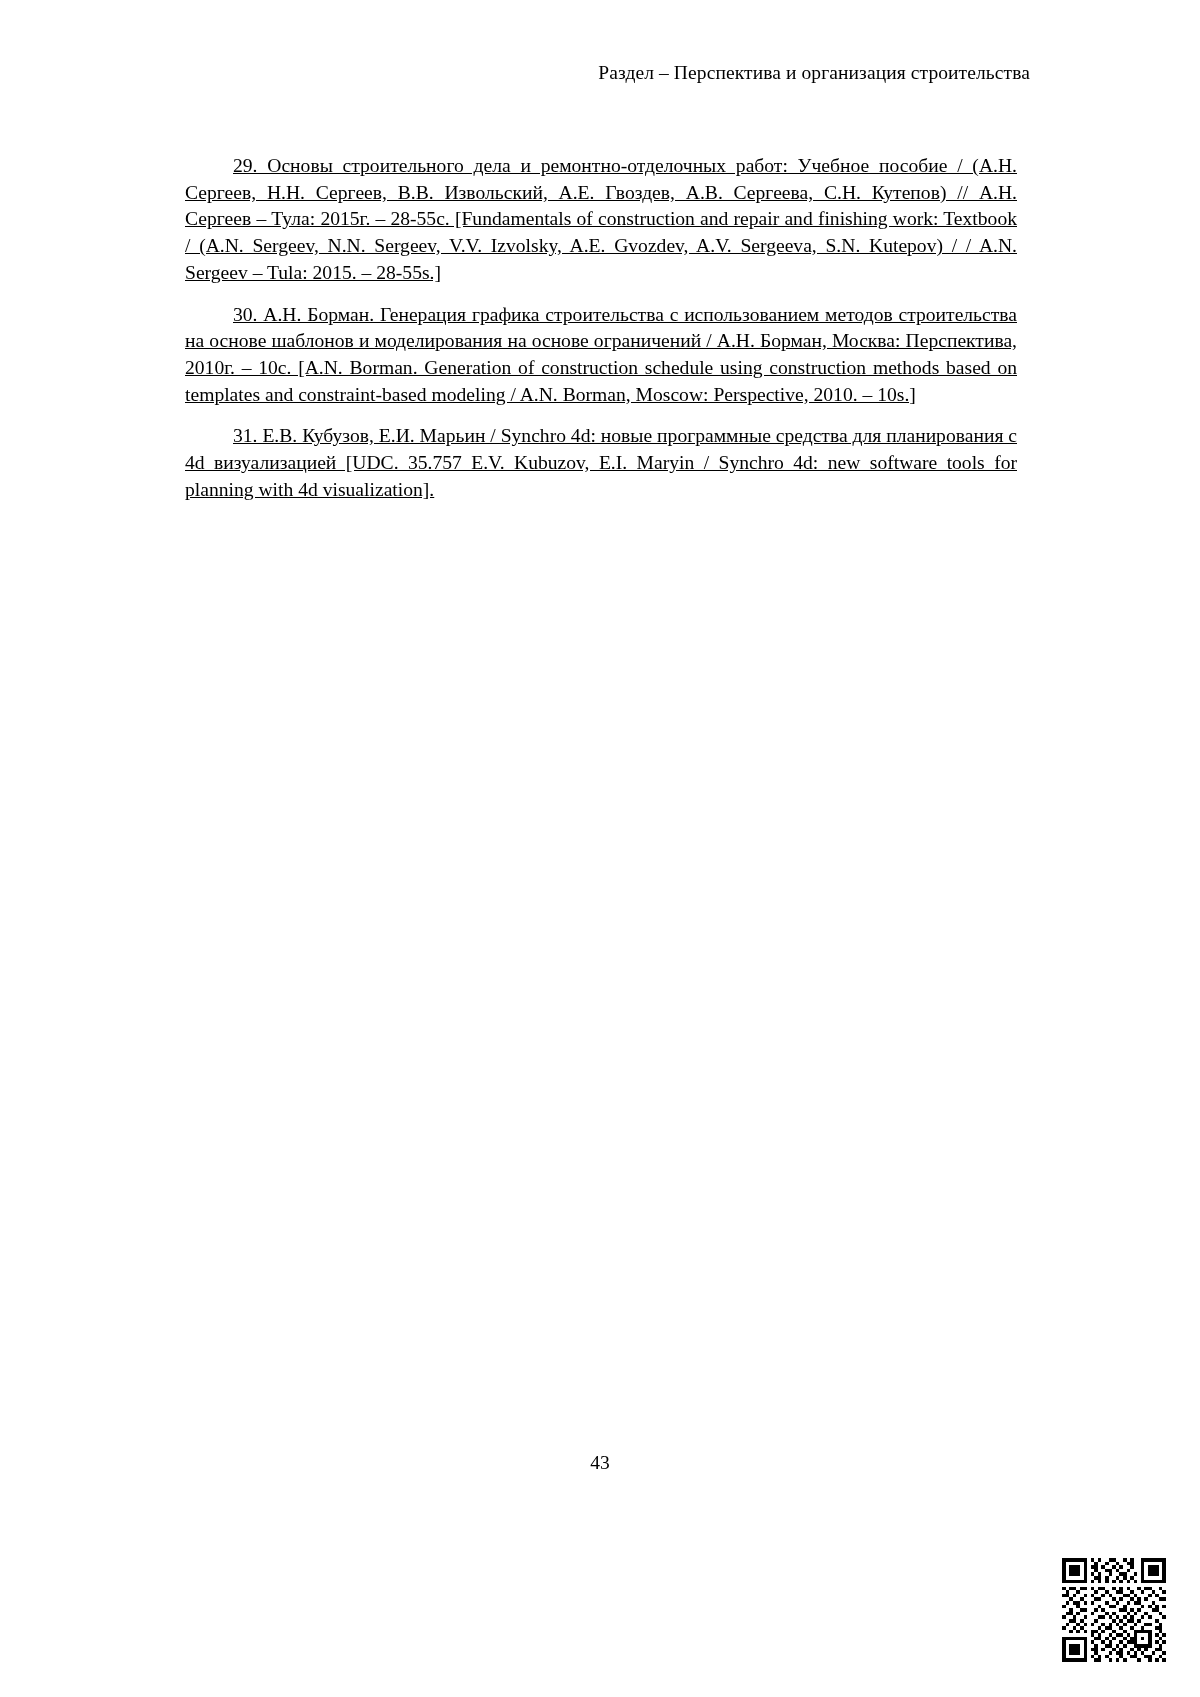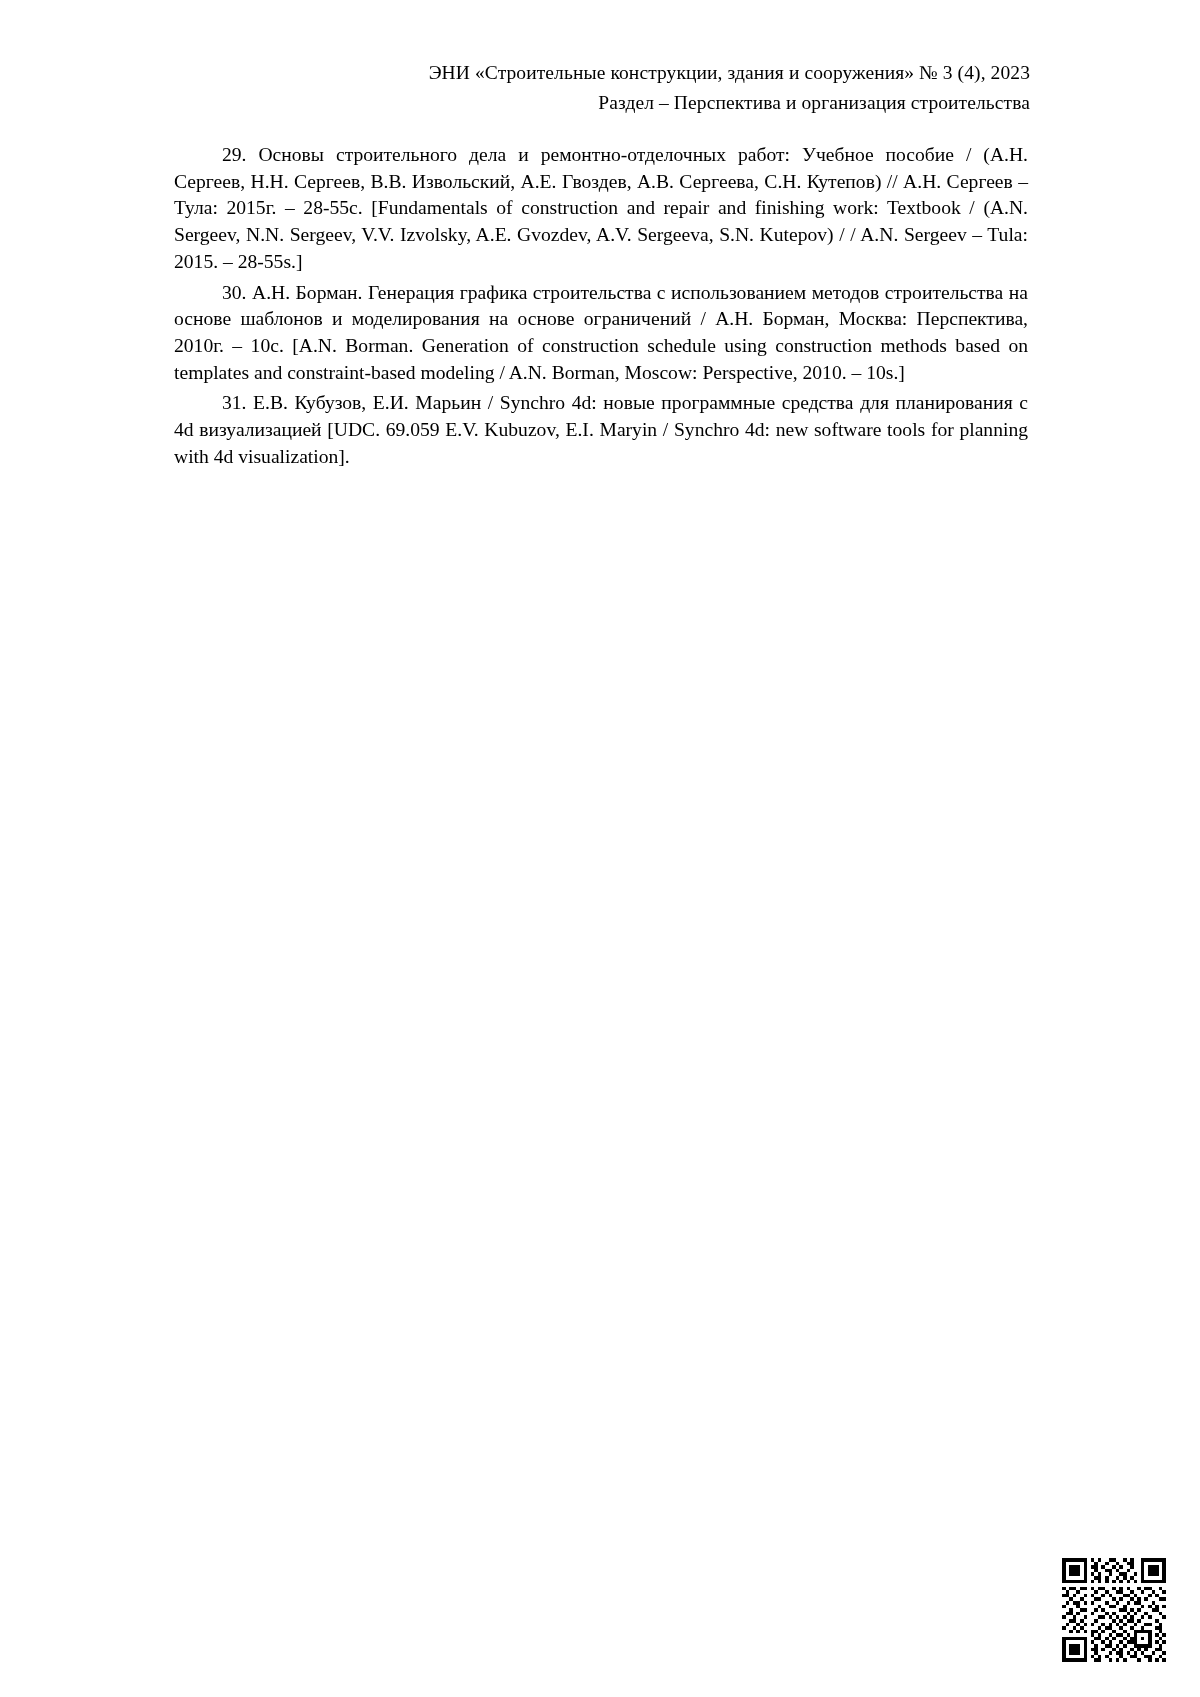--- a/index.html
+++ b/index.html
@@ -34,27 +34,28 @@
     line-height: 30px;
     letter-spacing: 0.1px;
   }
   .content {
     position: absolute;
     top: 138px;
     left: 170px;
     width: 862px;
   }
   p.ref {
-    margin: 4px;
+    margin: 15px;
     text-align: justify;
     text-justify: inter-word;
     font-size: 19.6px;
     line-height: 26.7px;
     text-indent: 48px;
     hyphens: none;
+    text-decoration: underline;
   }
   .pagenum {
     position: absolute;
     top: 1452px;
     left: 0;
     width: 1200px;
     text-align: center;
     font-size: 19.5px;
   }
   .qr {
@@ -65,30 +66,30 @@
     height: 104px;
   }
   .qr svg { display: block; }
 </style>
 </head>
 <body>
 
 <div class="page">
 
   <div class="header">
-    <div class="header-line">ЭНИ «Строительные конструкции, здания и сооружения» № 3 (4), 2023</div>
     <div class="header-line">Раздел – Перспектива и организация строительства</div>
   </div>
 
   <div class="content">
     <p class="ref">29. Основы строительного дела и ремонтно-отделочных работ: Учебное пособие / (А.Н. Сергеев, Н.Н. Сергеев, В.В. Извольский, А.Е. Гвоздев, А.В. Сергеева, С.Н. Кутепов) // А.Н. Сергеев – Тула: 2015г. – 28-55с. [Fundamentals of construction and repair and finishing work: Textbook / (A.N. Sergeev, N.N. Sergeev, V.V. Izvolsky, A.E. Gvozdev, A.V. Sergeeva, S.N. Kutepov) / / A.N. Sergeev – Tula: 2015. – 28-55s.]</p>
     <p class="ref">30. А.Н. Борман. Генерация графика строительства с использованием методов строительства на основе шаблонов и моделирования на основе ограничений / А.Н. Борман, Москва: Перспектива, 2010г. – 10с. [A.N. Borman. Generation of construction schedule using construction methods based on templates and constraint-based modeling / A.N. Borman, Moscow: Perspective, 2010. – 10s.]</p>
-    <p class="ref">31. Е.В. Кубузов, Е.И. Марьин / Synchro 4d: новые программные средства для планирования с 4d визуализацией [UDC. 69.059 E.V. Kubuzov, E.I. Maryin / Synchro 4d: new software tools for planning with 4d visualization].</p>
+    <p class="ref">31. Е.В. Кубузов, Е.И. Марьин / Synchro 4d: новые программные средства для планирования с 4d визуализацией [UDC. 35.757 E.V. Kubuzov, E.I. Maryin / Synchro 4d: new software tools for planning with 4d visualization].</p>
   </div>
 
+  <div class="pagenum">43</div>
 
   <div class="qr">
     <svg viewBox="0 0 29 29" width="104" height="104" shape-rendering="crispEdges" aria-hidden="true">
       <rect width="29" height="29" fill="#ffffff"></rect>
       <g fill="#000000">
 
         <rect x="0" y="0" width="7" height="1"></rect>
           <rect x="0" y="6" width="7" height="1"></rect>
         <rect x="0" y="0" width="1" height="7"></rect>
           <rect x="6" y="0" width="1" height="7"></rect>

